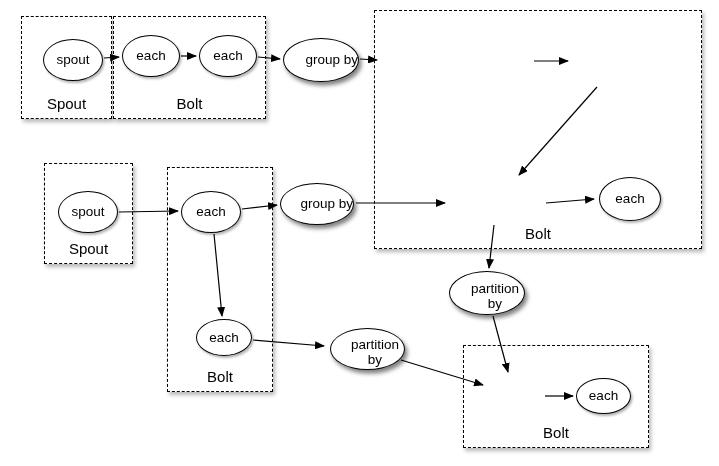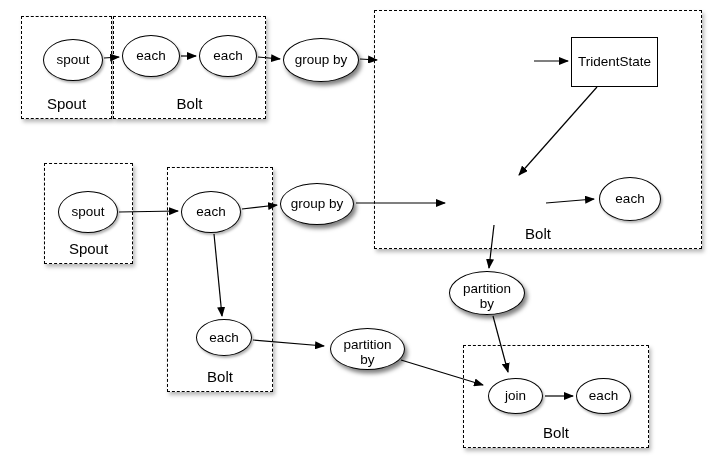--- a/index.html
+++ b/index.html
@@ -14,21 +14,21 @@
   .group-label {
     position:absolute; left:0; right:0; bottom:7px; text-align:center;
     font-size:15px; line-height:1; color:#000;
   }
   .node {
     position:absolute; display:flex; align-items:center; justify-content:center;
     text-align:center; background:#fff; border:1.4px solid #000;
     font-size:13.5px; line-height:1.12; box-sizing:border-box;
   }
   .ellipse { border-radius:50%; box-shadow:1.5px 2px 2.5px rgba(0,0,0,0.30); }
-  .ellipse.heavy { box-shadow:2.5px 3.5px 4px rgba(0,0,0,0.50); }
+  .ellipse.heavy { box-shadow:2.5px 3.5px 4px rgba(0,0,0,0.50);justify-content:flex-end; }
   .rect { border-radius:0; box-shadow:none; border-width:1.2px; }
   .nlabel { display:block; }
   .narrow { width:58px;margin-top:6px; }
   svg.edges { position:absolute; left:0; top:0; pointer-events:none; }
   svg.edges line, svg.edges polyline { stroke:#000; stroke-width:1.2; fill:none; }
 </style>
 </head>
 <body>
 
 <div class="canvas">
@@ -57,23 +57,20 @@
   </div>
   <div class="node ellipse" style="left:122px;top:35px;width:58px;height:42px;">
     <span class="nlabel">each</span>
   </div>
   <div class="node ellipse" style="left:199px;top:35px;width:58px;height:42px;">
     <span class="nlabel">each</span>
   </div>
   <div class="node ellipse heavy" style="left:283px;top:38px;width:76px;height:44px;">
     <span class="nlabel">group by</span>
   </div>
-  <div class="node rect" style="left:571px;top:37px;width:87px;height:50px;">
-    <span class="nlabel">TridentState</span>
-  </div>
 
   <div class="node ellipse" style="left:58px;top:191px;width:60px;height:42px;">
     <span class="nlabel">spout</span>
   </div>
   <div class="node ellipse" style="left:181px;top:191px;width:60px;height:42px;">
     <span class="nlabel">each</span>
   </div>
   <div class="node ellipse heavy" style="left:280px;top:183px;width:74px;height:42px;">
     <span class="nlabel">group by</span>
   </div>
@@ -84,23 +81,20 @@
   <div class="node ellipse" style="left:196px;top:319px;width:56px;height:37px;">
     <span class="nlabel">each</span>
   </div>
   <div class="node ellipse heavy" style="left:330px;top:328px;width:75px;height:42px;">
     <span class="nlabel narrow">partition by</span>
   </div>
   <div class="node ellipse heavy" style="left:449px;top:271px;width:76px;height:44px;">
     <span class="nlabel narrow">partition by</span>
   </div>
 
-  <div class="node ellipse" style="left:488px;top:378px;width:55px;height:36px;">
-    <span class="nlabel">join</span>
-  </div>
   <div class="node ellipse" style="left:576px;top:378px;width:55px;height:36px;">
     <span class="nlabel">each</span>
   </div>
 
   <svg class="edges" width="719" height="466" viewBox="0 0 719 466">
     <defs>
       <marker id="arrow" viewBox="0 0 10 8" refX="9" refY="4" markerWidth="10" markerHeight="8" orient="auto" markerUnits="userSpaceOnUse">
         <path d="M0,0 L10,4 L0,8 z" fill="#000"></path>
       </marker>
     </defs>

